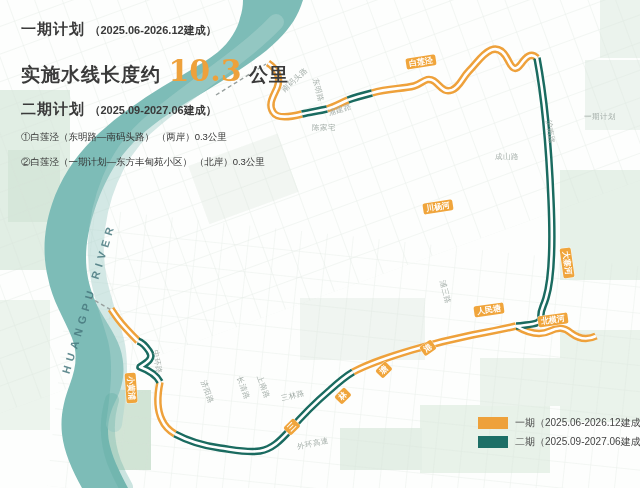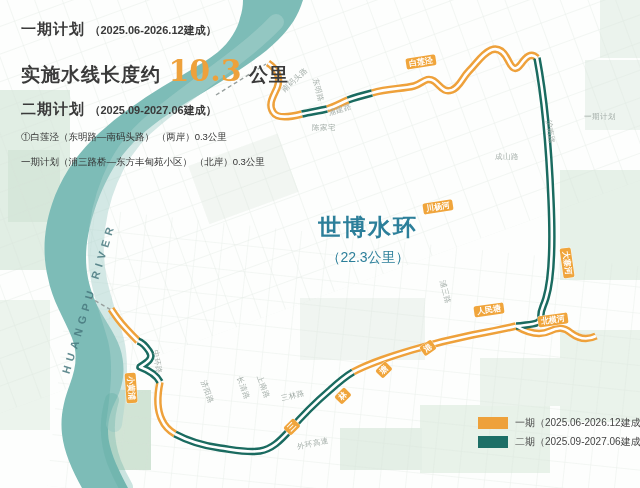--- a/index.html
+++ b/index.html
@@ -177,27 +177,23 @@
     <div class="hline row2">
       <span class="h-big">实施水线长度约</span>
       <span class="h-num1">10.3</span>
       <span class="h-big">公里</span>
     </div>
     <div class="hline row3">
       <span class="h-small-title">二期计划</span>
       <span class="h-small-date">（2025.09-2027.06建成）</span>
     </div>
     <div class="note">①白莲泾（东明路—南码头路） （两岸）0.3公里</div>
-    <div class="note">一期计划（浦三路桥—东方丰甸苑小区） （北岸）0.3公里</div>
+    <div class="note">②白莲泾（一期计划—东方丰甸苑小区） （北岸）0.3公里</div>
   </div>
 
-  <div class="center-title">
-    <div class="t">世博水环</div>
-    <div class="s">（22.3公里）</div>
-  </div>
 
   <div class="legend" id="legend">
       <div class="lrow">
         <div class="lswatch" style="background: rgb(238, 161, 59);"></div>
         <div class="llabel">一期（2025.06-2026.12建成）</div>
       </div>
       <div class="lrow">
         <div class="lswatch" style="background: rgb(29, 111, 102);"></div>
         <div class="llabel">二期（2025.09-2027.06建成）</div>
       </div>

